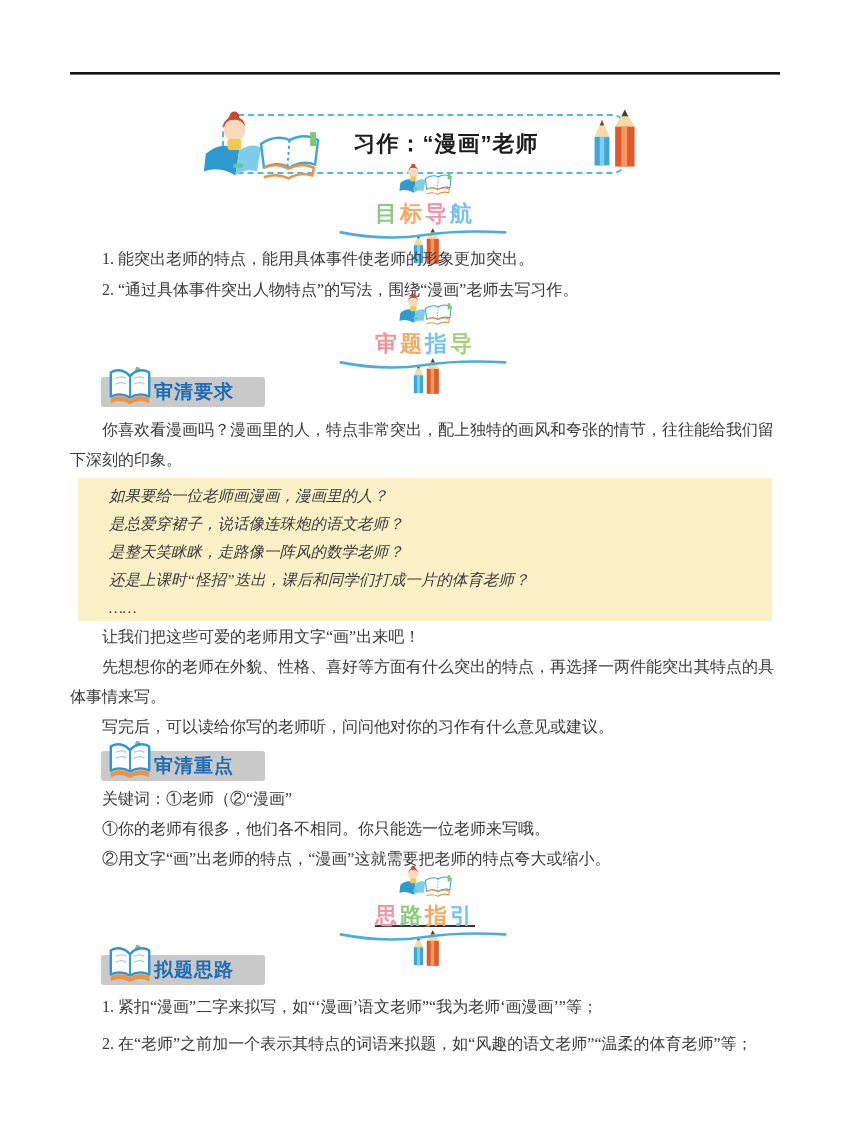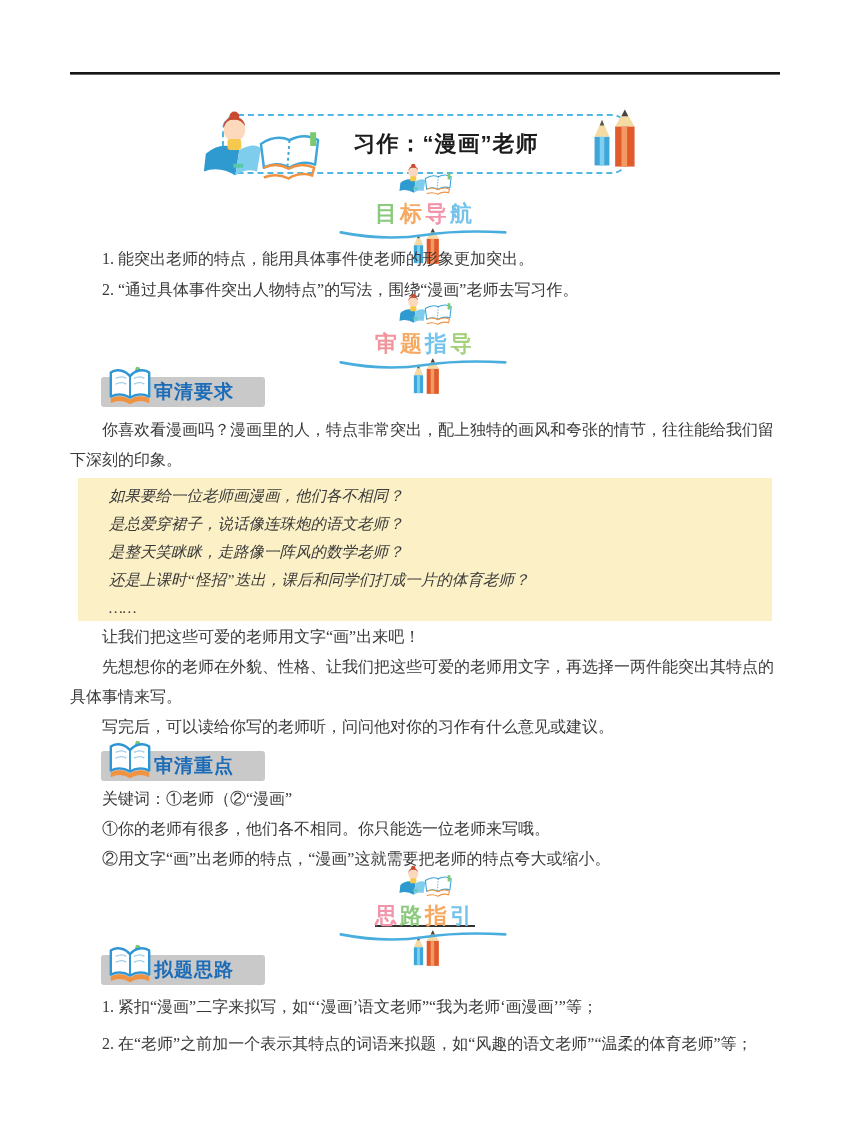--- a/index.html
+++ b/index.html
@@ -179,30 +179,30 @@
         <use href="#open-book"></use>
       </svg>
     <span class="badge-label">审清要求</span>
   </div>
 
   <div class="textblock blk-intro">
     <p>你喜欢看漫画吗？漫画里的人，特点非常突出，配上独特的画风和夸张的情节，往往能给我们留下深刻的印象。</p>
   </div>
 
   <div class="quote-box">
-    <p>如果要给一位老师画漫画，他们各不相同？</p>
+    <p>如果要给一位老师画漫画，漫画里的人？</p>
     <p>是总爱穿裙子，说话像连珠炮的语文老师？</p>
     <p>是整天笑眯眯，走路像一阵风的数学老师？</p>
     <p>还是上课时“怪招”迭出，课后和同学们打成一片的体育老师？</p>
     <p>……</p>
   </div>
 
   <div class="textblock blk-after">
     <p>让我们把这些可爱的老师用文字“画”出来吧！</p>
-    <p>先想想你的老师在外貌、性格、让我们把这些可爱的老师用文字，再选择一两件能突出其特点的具体事情来写。</p>
+    <p>先想想你的老师在外貌、性格、喜好等方面有什么突出的特点，再选择一两件能突出其特点的具体事情来写。</p>
     <p>写完后，可以读给你写的老师听，问问他对你的习作有什么意见或建议。</p>
   </div>
 
   <div class="badge" style="top:751px;">
     <svg class="badge-icon" viewBox="0 0 50 42">
         <use href="#open-book"></use>
       </svg>
     <span class="badge-label">审清重点</span>
   </div>
 

